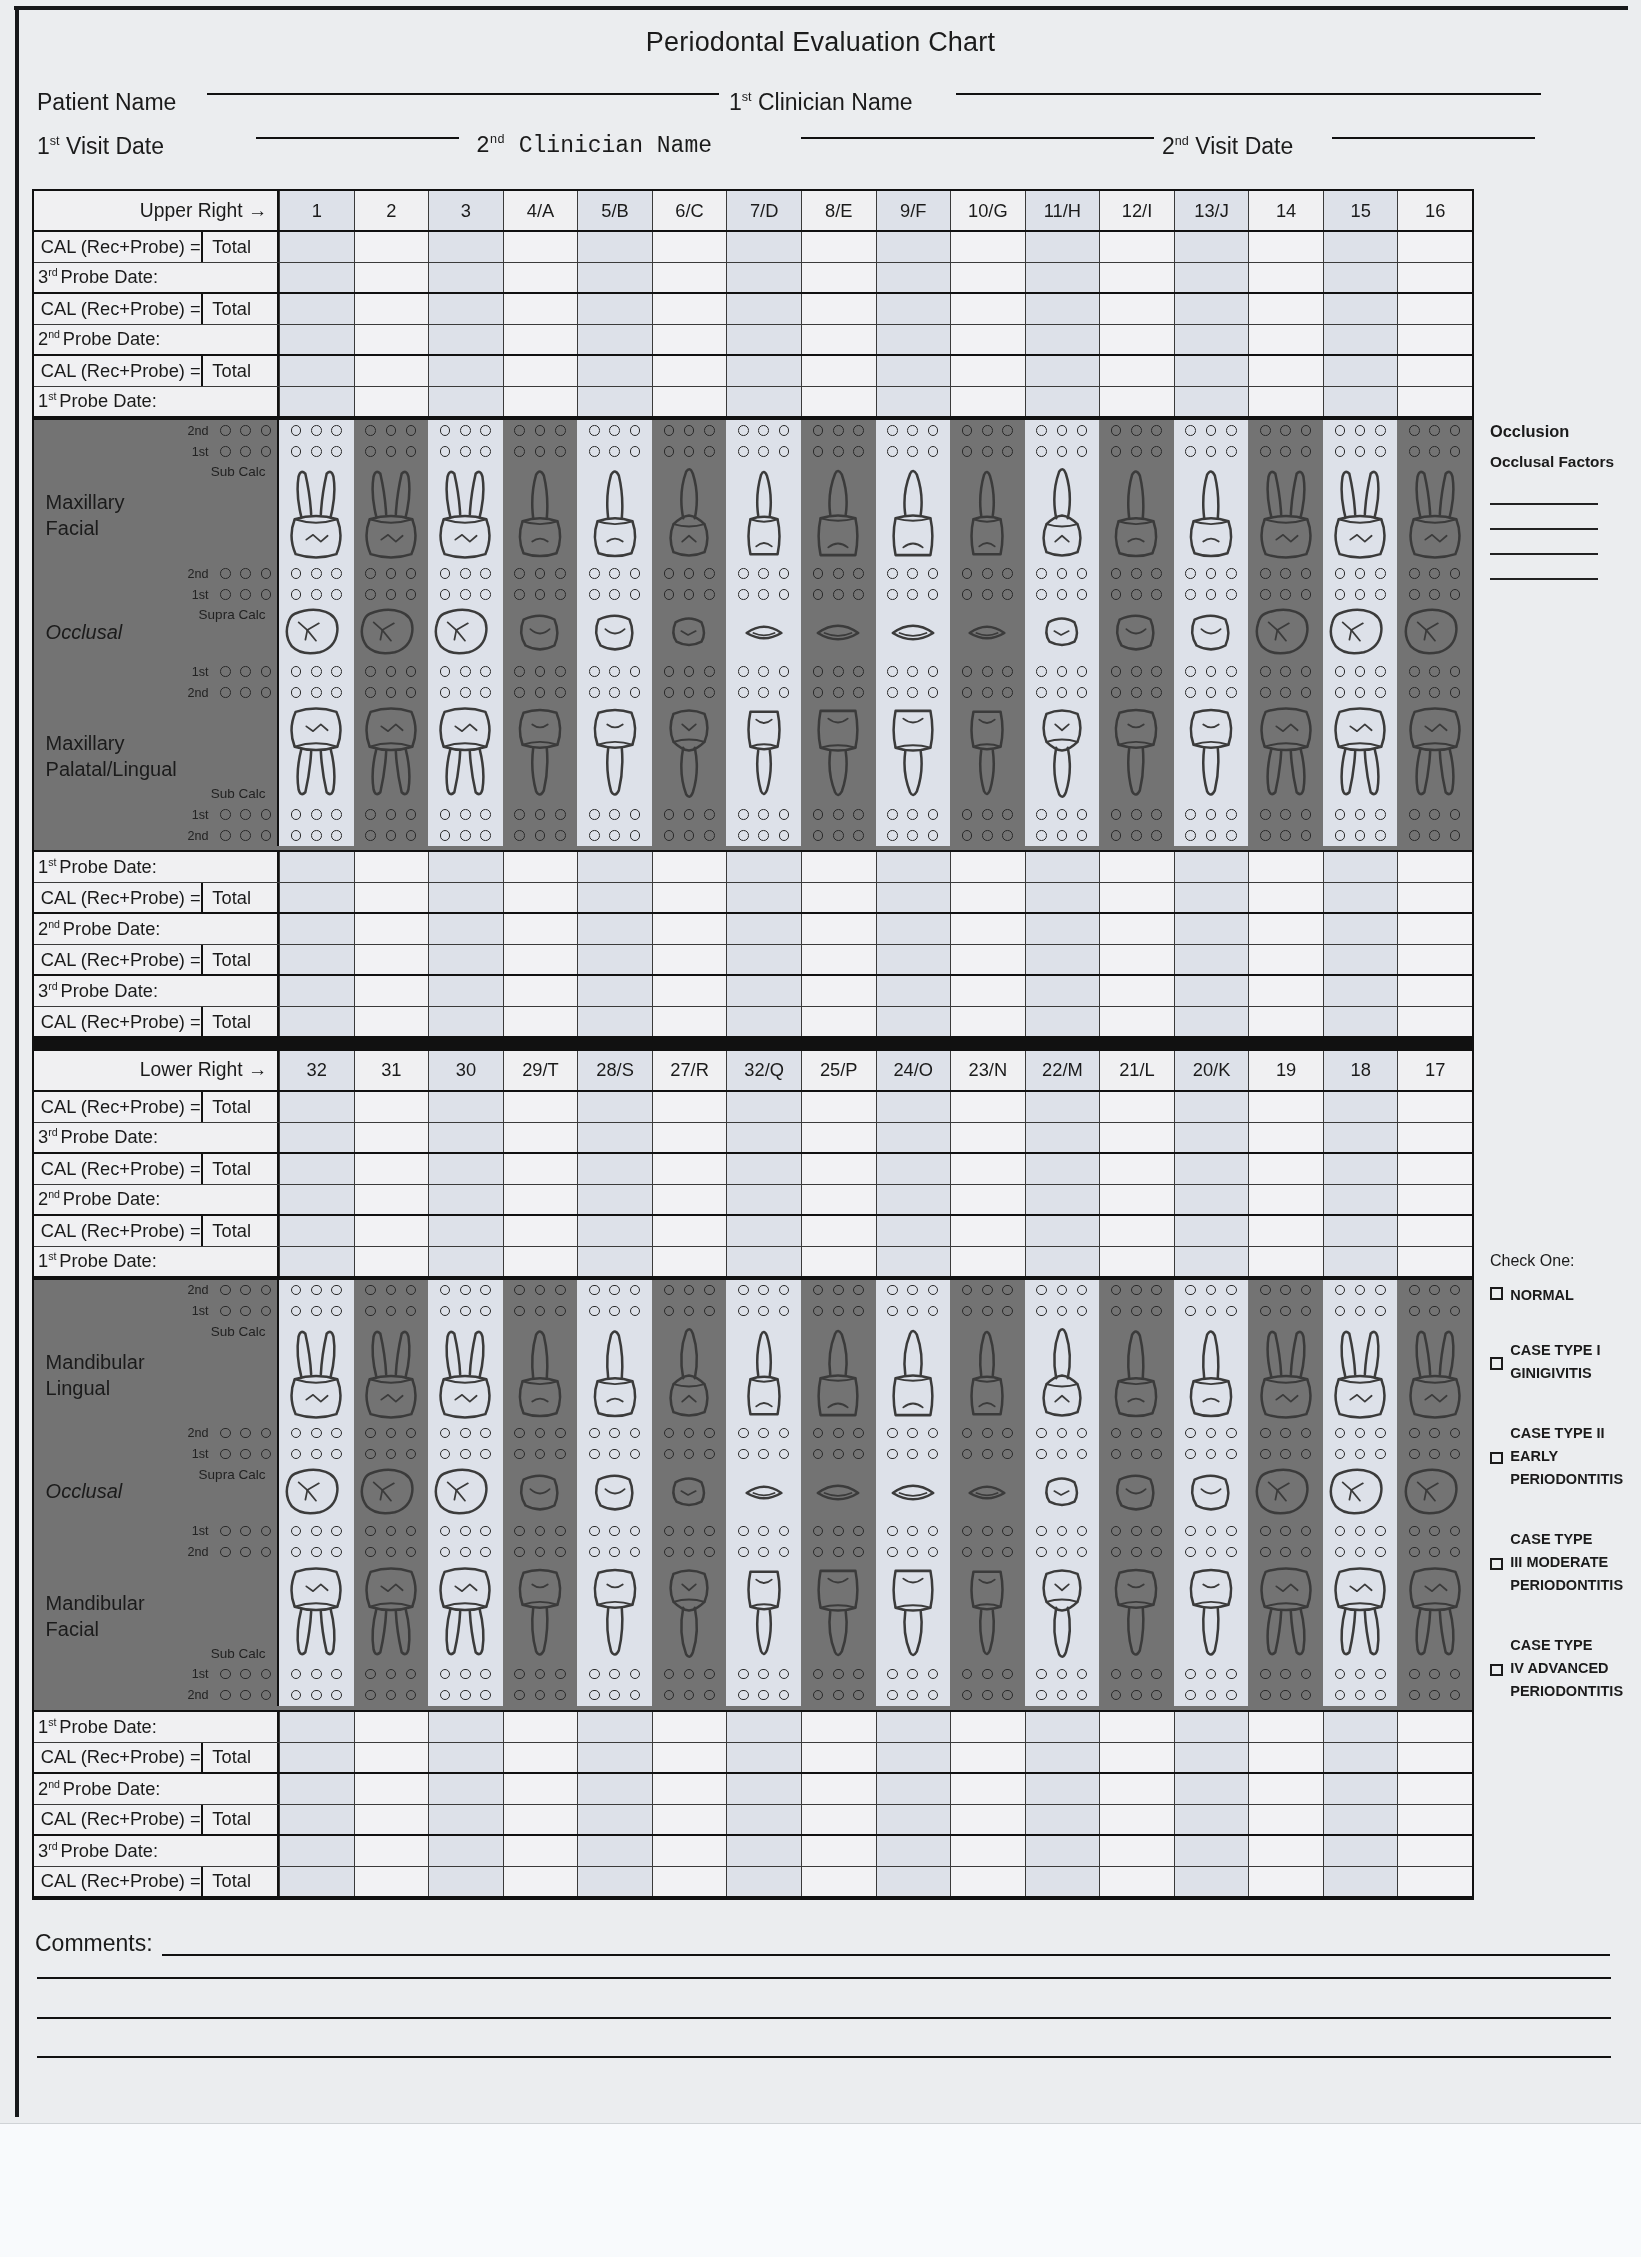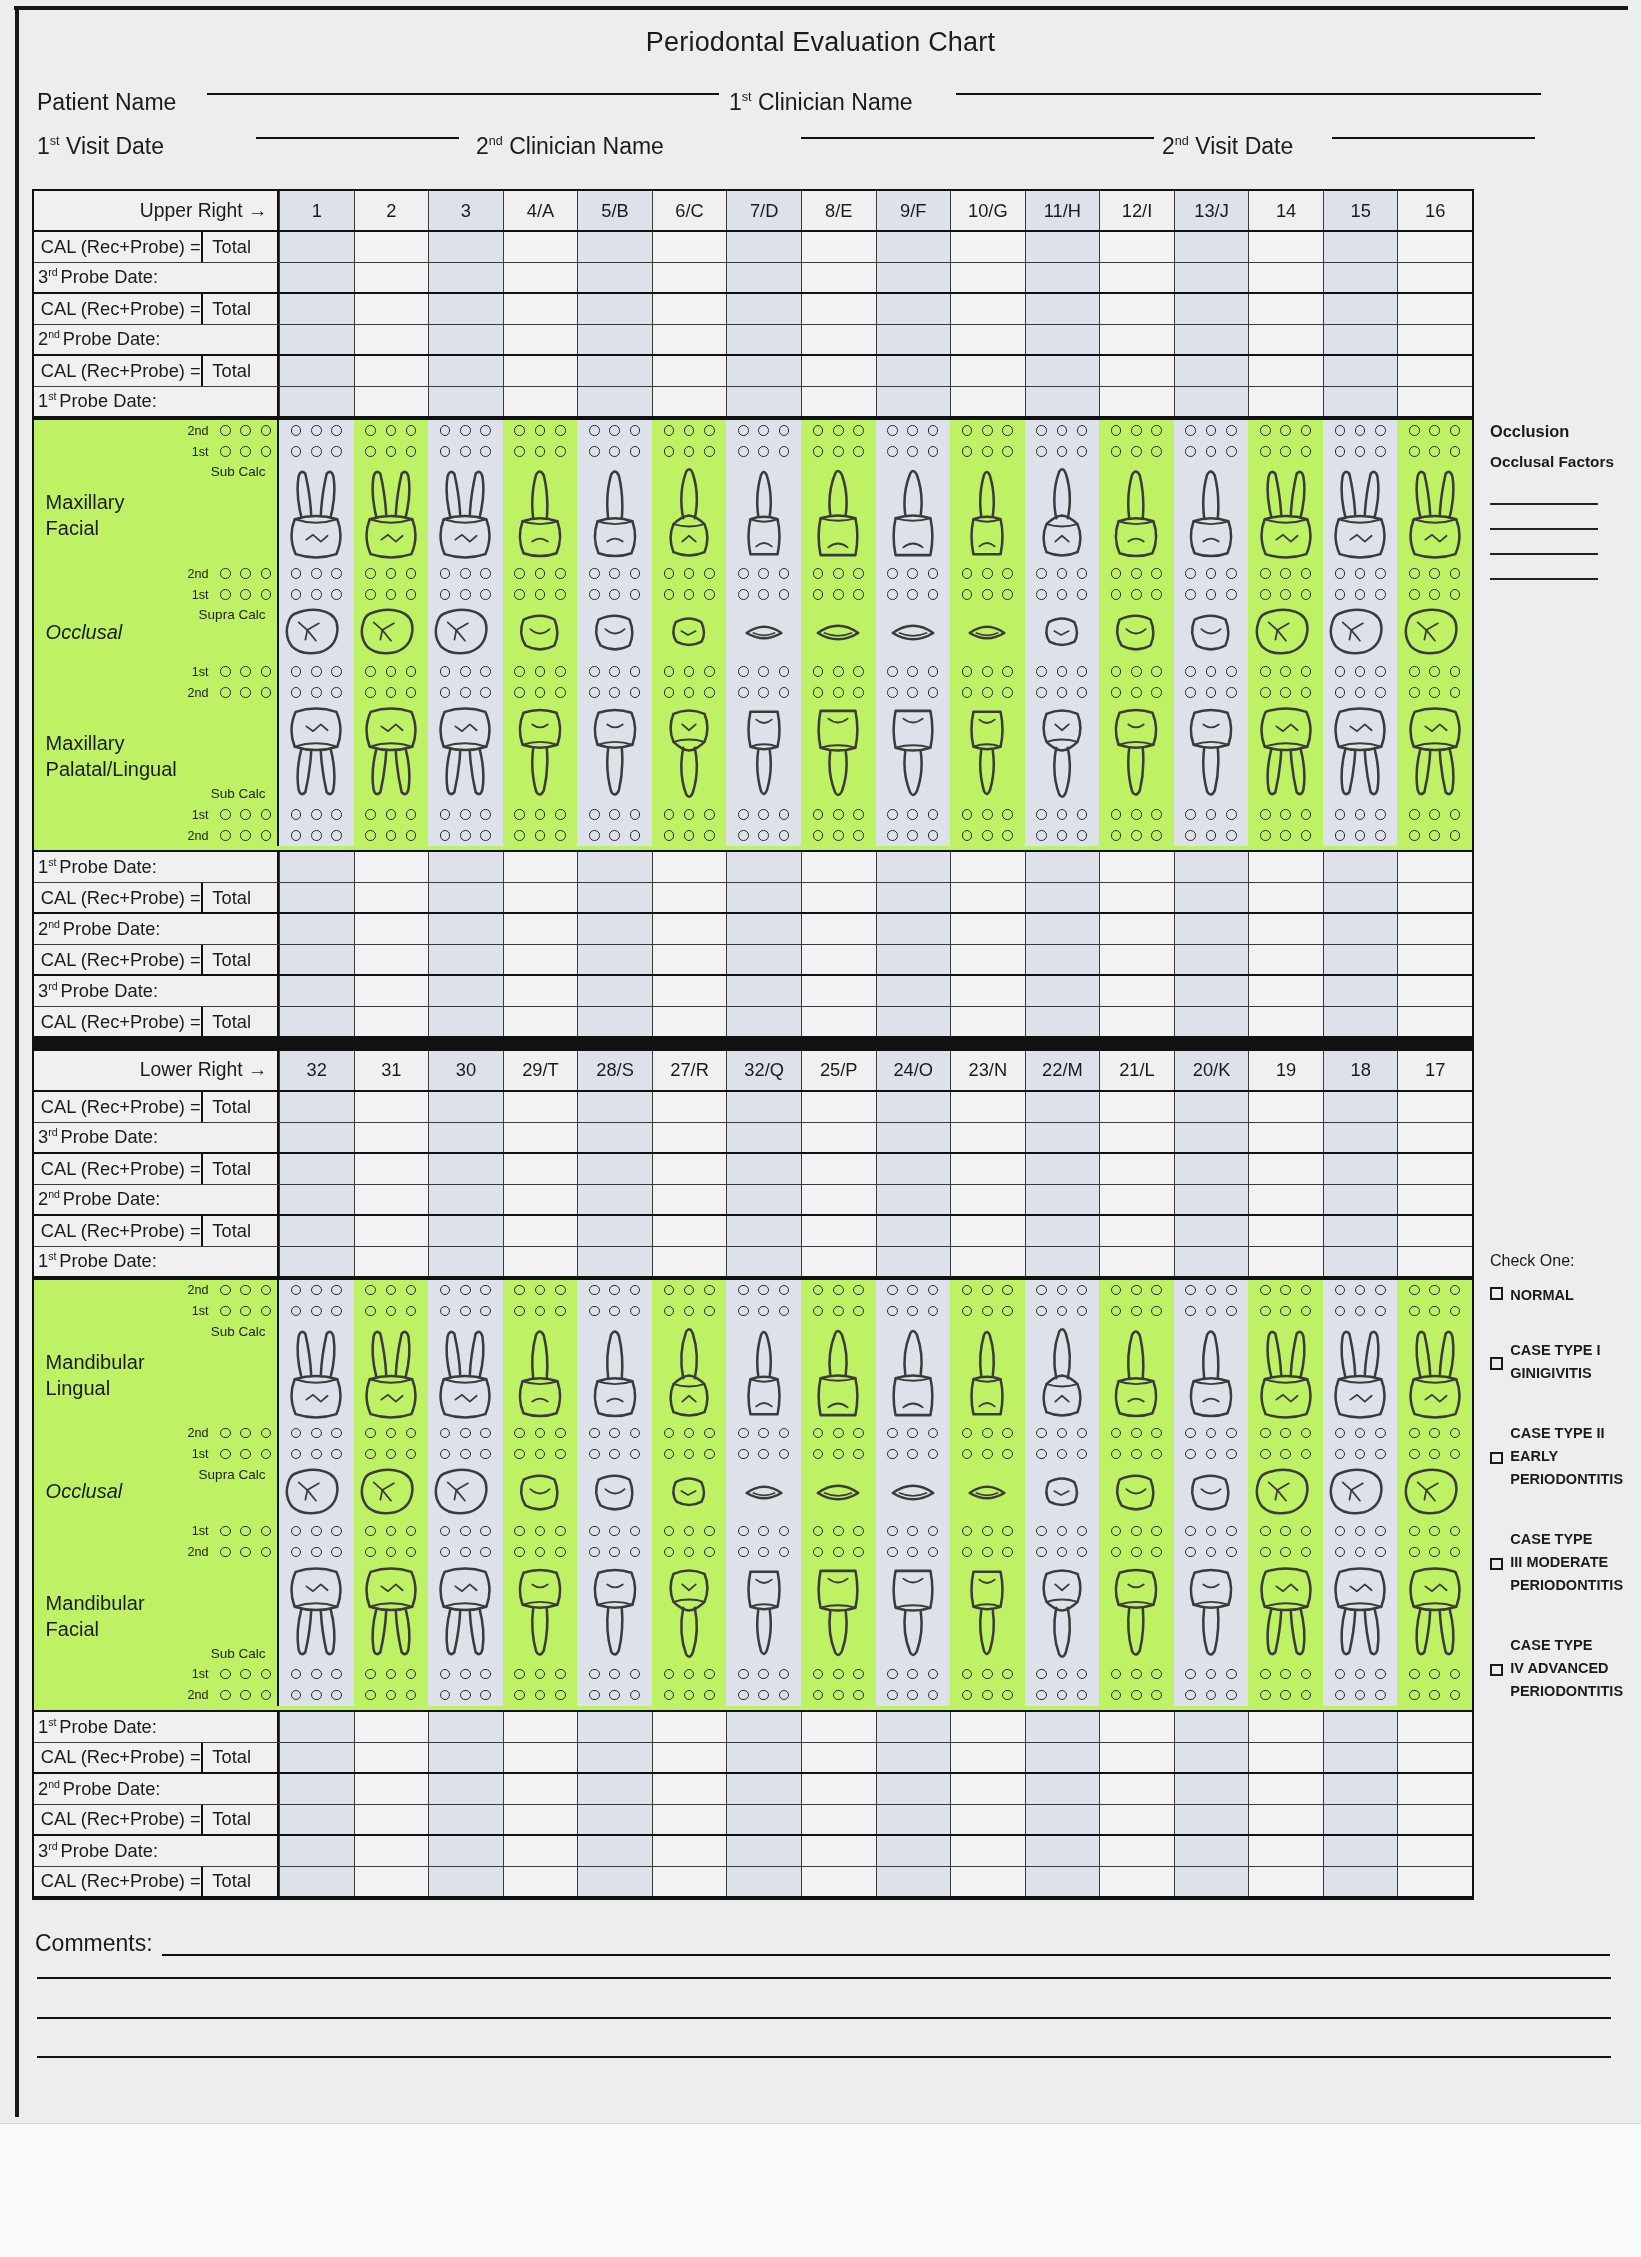--- a/index.html
+++ b/index.html
@@ -38,21 +38,21 @@
   .lab-cal { flex:0 0 164px; display:flex; align-items:center; padding-left:6.8px; font-size:18.3px; white-space:nowrap; }
   .lab-total { flex:1; border-left:2.1px solid #111; display:flex; align-items:center; padding-left:9.7px; font-size:18.3px; }
   .lab-date { flex:1; display:flex; align-items:center; padding-left:4px; font-size:18.3px; white-space:nowrap; }
   .lab-date sup, .hf-sup { font-size:10.6px; vertical-align:super; margin-right:2.9px; }
   .lab-date .gap { width:7.7px; }
   .cell { flex:1; border-left:1.4px solid #3a3a3a; background:#f2f2f4; }
   .cell:first-of-type { border-left:none; }
   .sh { background:#dde1e9 !important; }
 
   
-  .chart { position:relative; border-top:2.9px solid #111; border-bottom:2.9px solid #111; height:434px; background:#bef264; }
+  .chart { position:relative; border-top:2.9px solid #111; border-bottom:2.9px solid #111; height:434px; background:#737373; }
   .crow { display:flex; height:21px; }
   .clabel { flex:0 0 245px; border-right:2.9px solid #111; display:flex; align-items:center; justify-content:flex-end; gap:11.6px; padding-right:5.8px; }
   .marker { font-size:12.6px; color:#222; }
   .cgroup { display:flex; gap:9.7px; }
   .circ { width:10.6px; height:10.6px; border:1.6px solid #2a2a2a; border-radius:50%; background:transparent; }
   .ccell { flex:1; display:flex; align-items:center; justify-content:center; gap:9.7px; }
 
   .trow { display:flex; }
   .trow.teethrow { height:101px; }
   .trow.occrow { height:56px; }
@@ -87,21 +87,21 @@
 
 <div class="page-title">Periodontal Evaluation Chart</div>
 
 <div class="hf" style="left:37px; top:89px;">Patient Name</div>
 <div class="bline" style="left:207px; top:93px; width:512px;"></div>
 <div class="hf" style="left:729px; top:89px;"><span>1</span><sup>st</sup> <span>Clinician Name</span></div>
 <div class="bline" style="left:956px; top:93px; width:585px;"></div>
 
 <div class="hf" style="left:37px; top:133px;"><span>1</span><sup>st</sup> <span>Visit Date</span></div>
 <div class="bline" style="left:256px; top:137px; width:203px;"></div>
-<div class="hf" style="left:476px; top:133px;"><span>2</span><sup>nd</sup> <span>Clinician Name</span></div>
+<div class="hf" style="left:476px; top:133px;font-family:Liberation Mono, monospace;"><span>2</span><sup>nd</sup> <span>Clinician Name</span></div>
 <div class="bline" style="left:801px; top:137px; width:353px;"></div>
 <div class="hf" style="left:1162px; top:133px;"><span>2</span><sup>nd</sup> <span>Visit Date</span></div>
 <div class="bline" style="left:1332px; top:137px; width:203px;"></div>
 
 <div class="form-tables">
   <div class="tbl" id="upper-table">
       <div class="hrow">
         <div class="hlab">Upper Right →</div>
         <div class="hcell sh">1</div>
         <div class="hcell">2</div>

